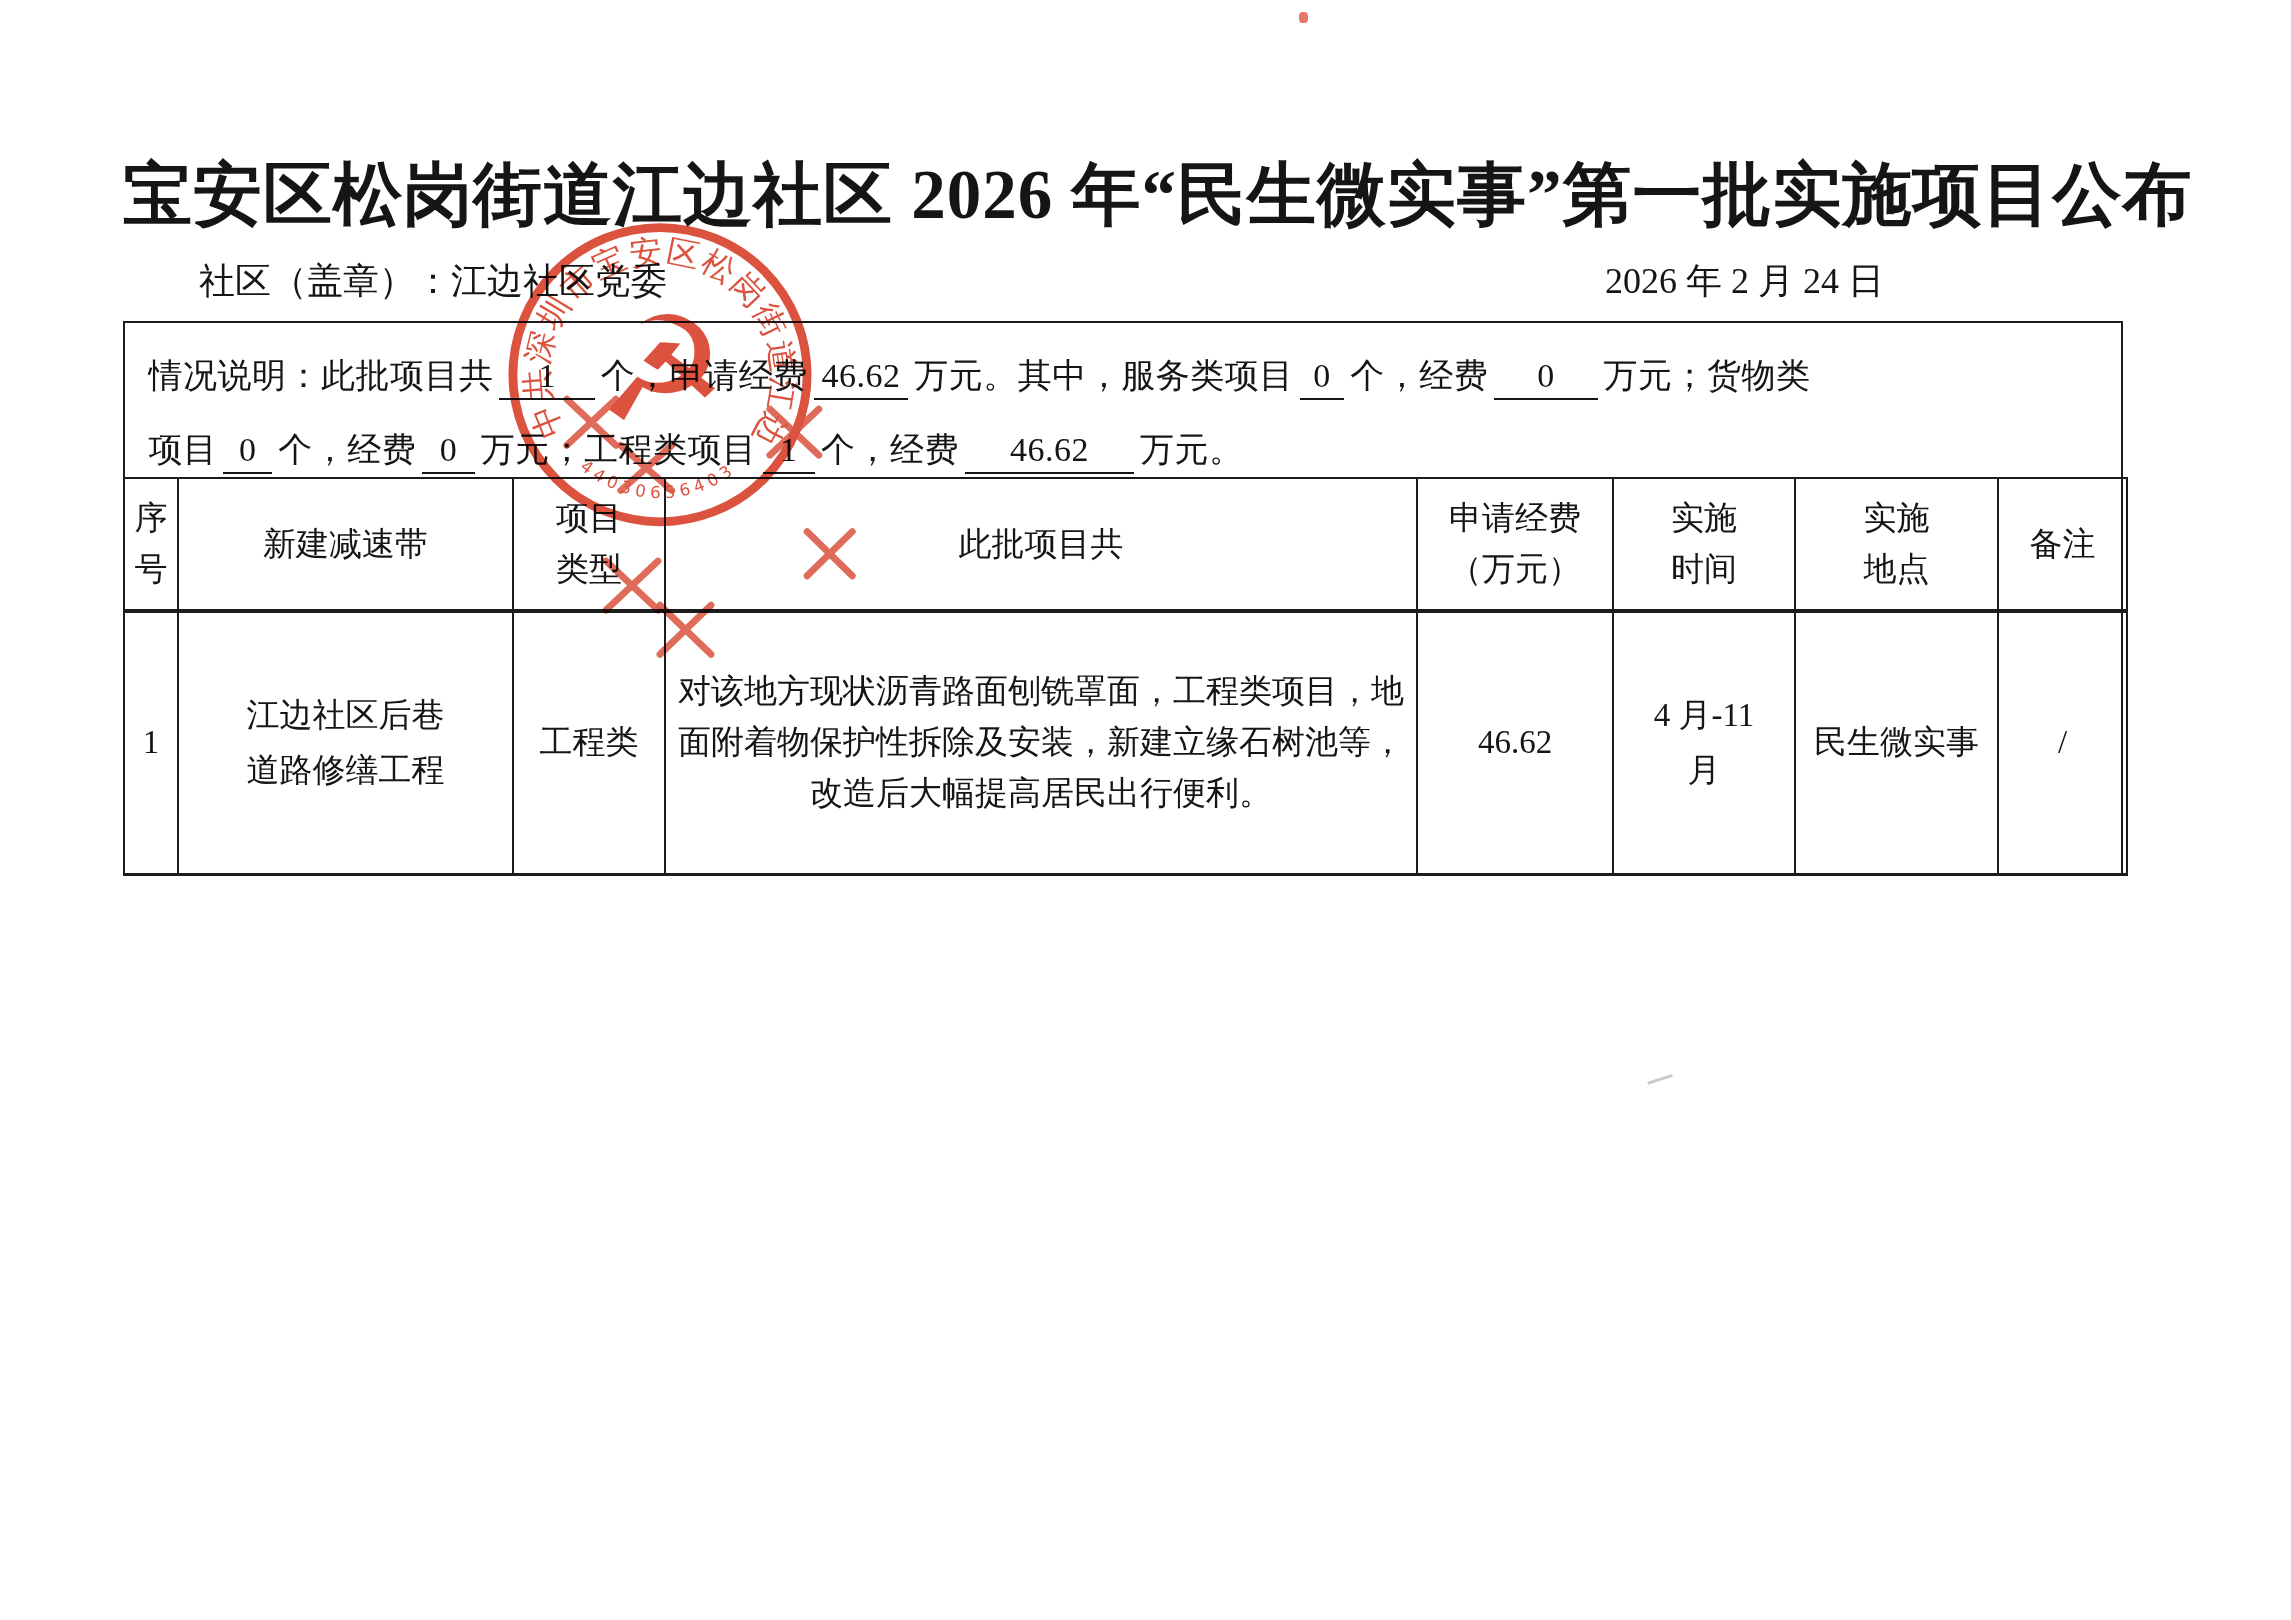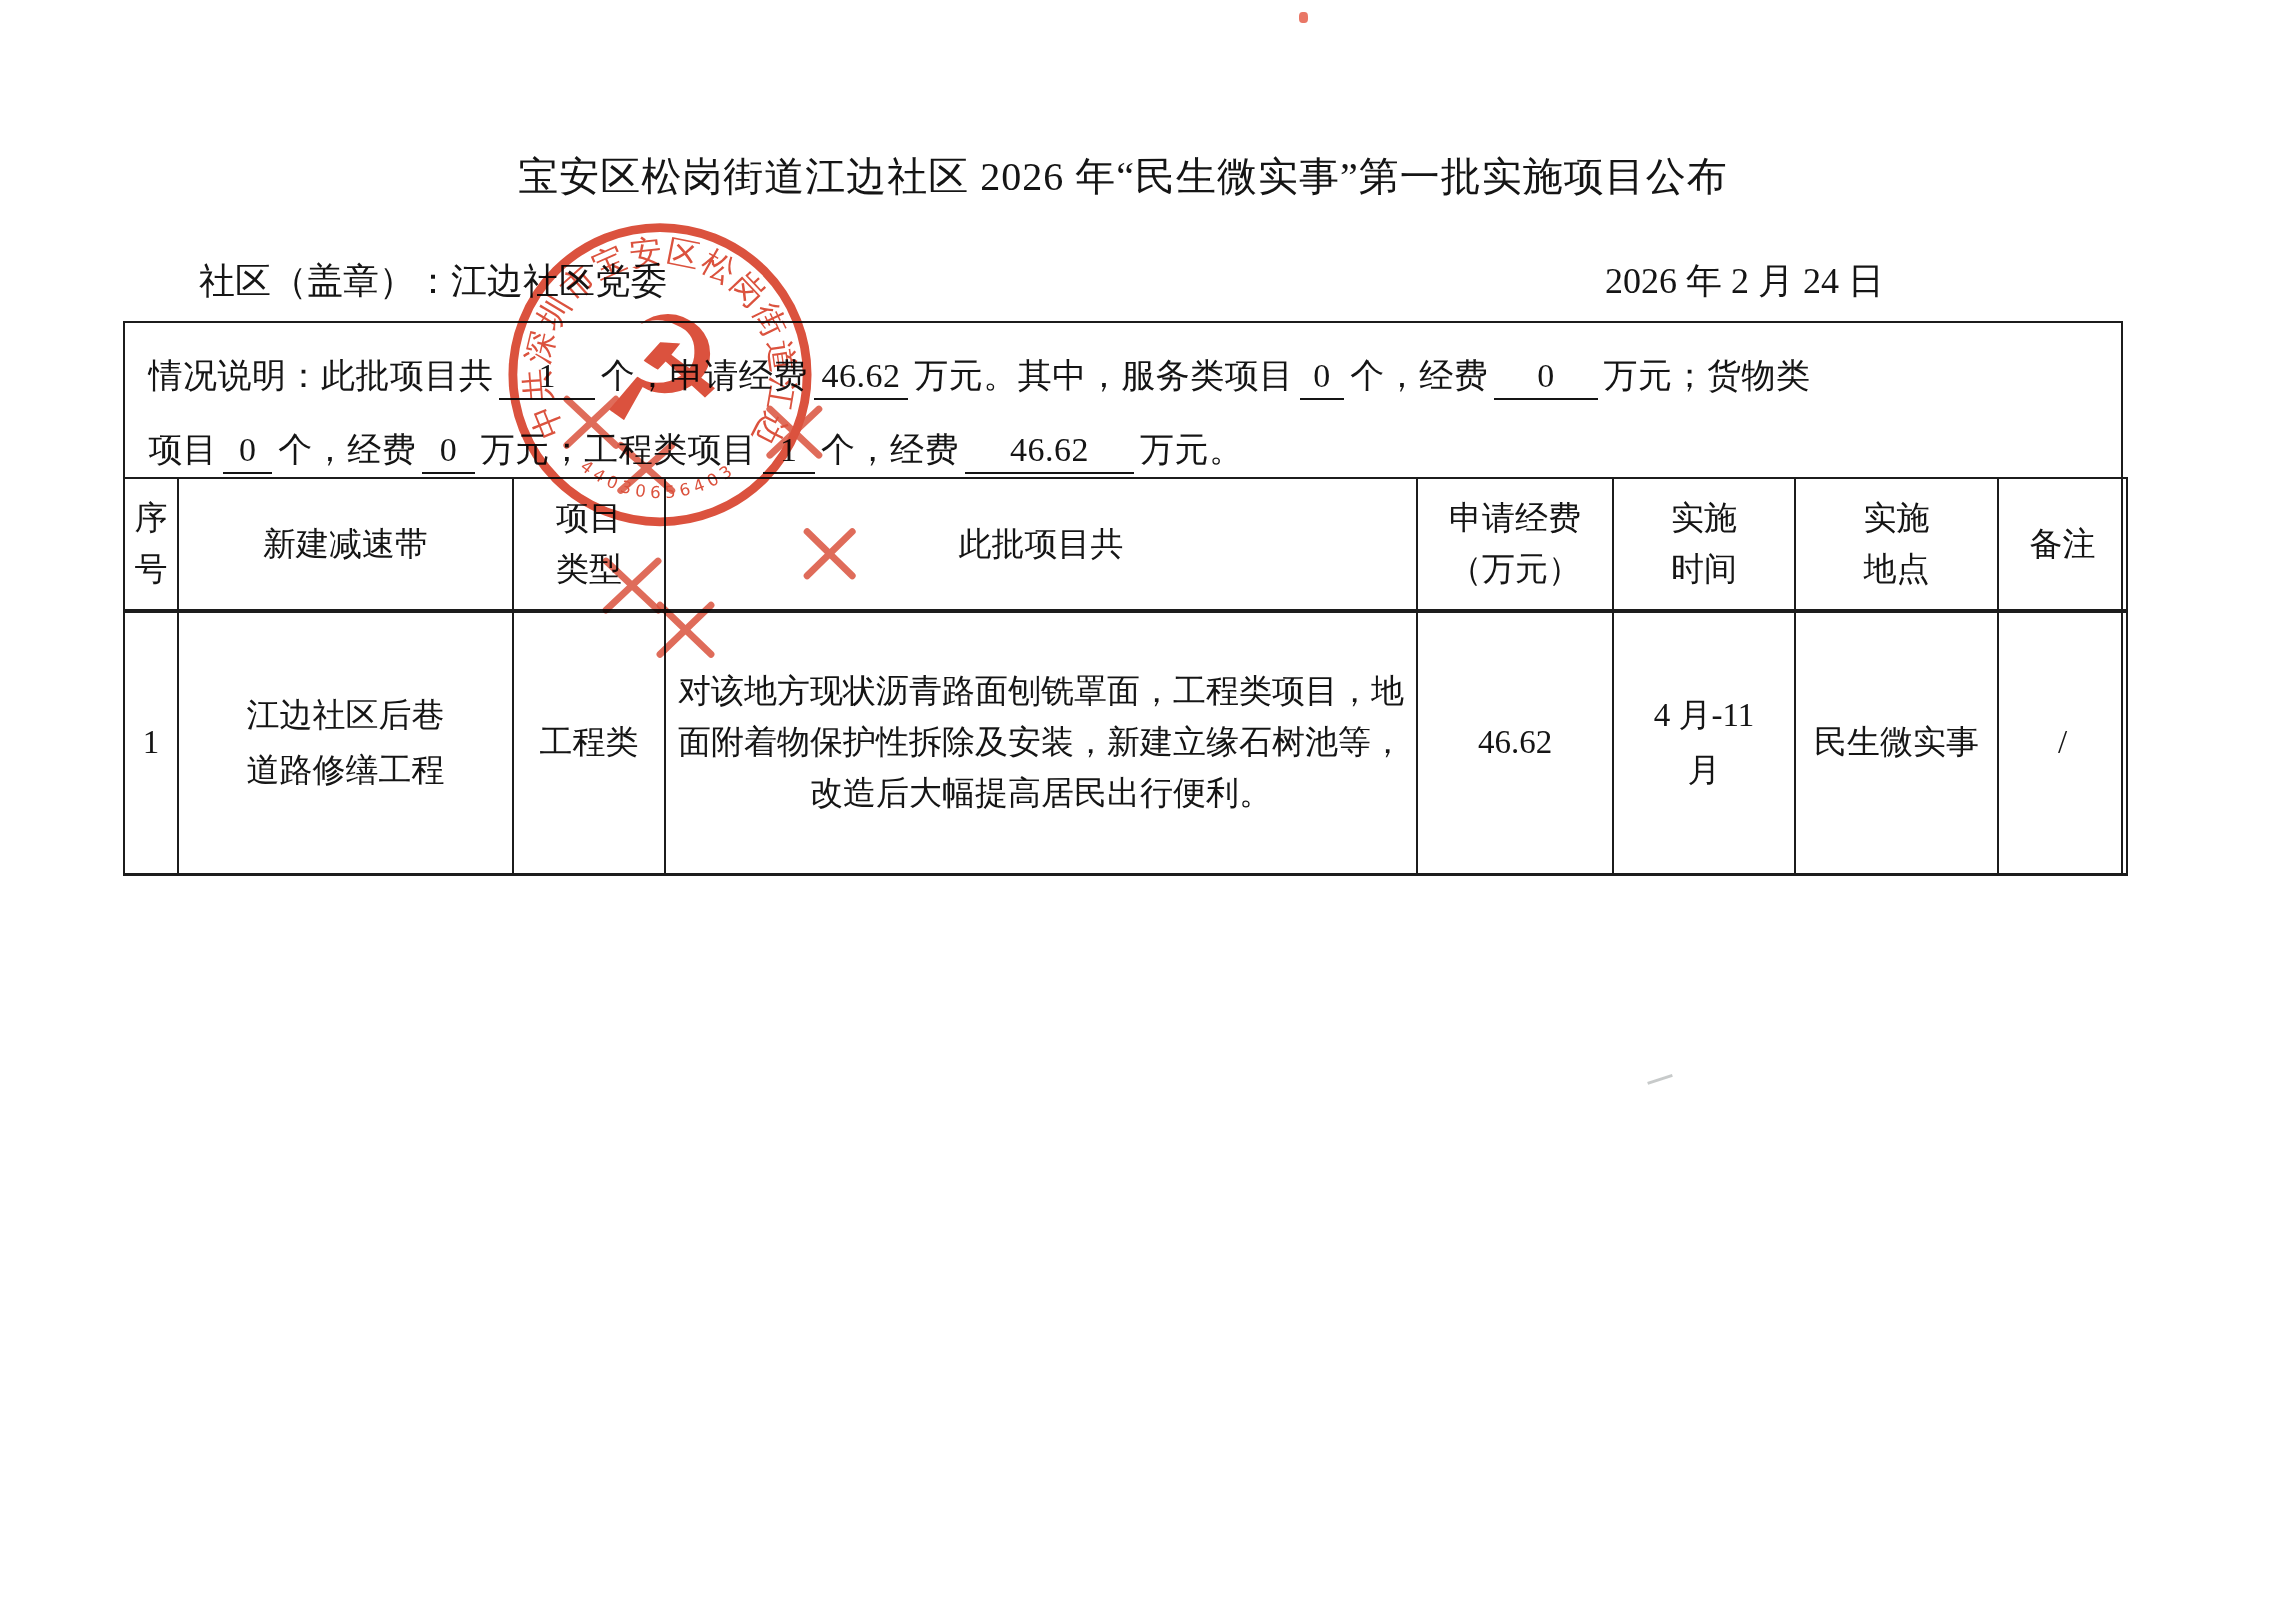--- a/index.html
+++ b/index.html
@@ -7,21 +7,21 @@
     width:2292px;height:1620px;position:relative;overflow:hidden;
     font-family:"Liberation Serif","DejaVu Serif",serif;
     color:#151515;
     -webkit-font-smoothing:antialiased;
   }
   .page{position:absolute;inset:0;background:#fff;}
 
   
   .doc-title{
     position:absolute;left:123px;top:149px;width:2000px;
-    text-align:center;font-size:40px;font-weight:normal;
+    text-align:center;font-size:69px;font-weight:bold;
     letter-spacing:1px;white-space:nowrap;
   }
 
   
   .sub-row{position:absolute;left:123px;top:257px;width:2000px;height:55px;font-size:36px;}
   .community{position:absolute;left:76px;top:0;white-space:nowrap;}
   .doc-date{position:absolute;left:1482px;top:0;white-space:nowrap;text-align:center;}
 
   
   .content-box{

